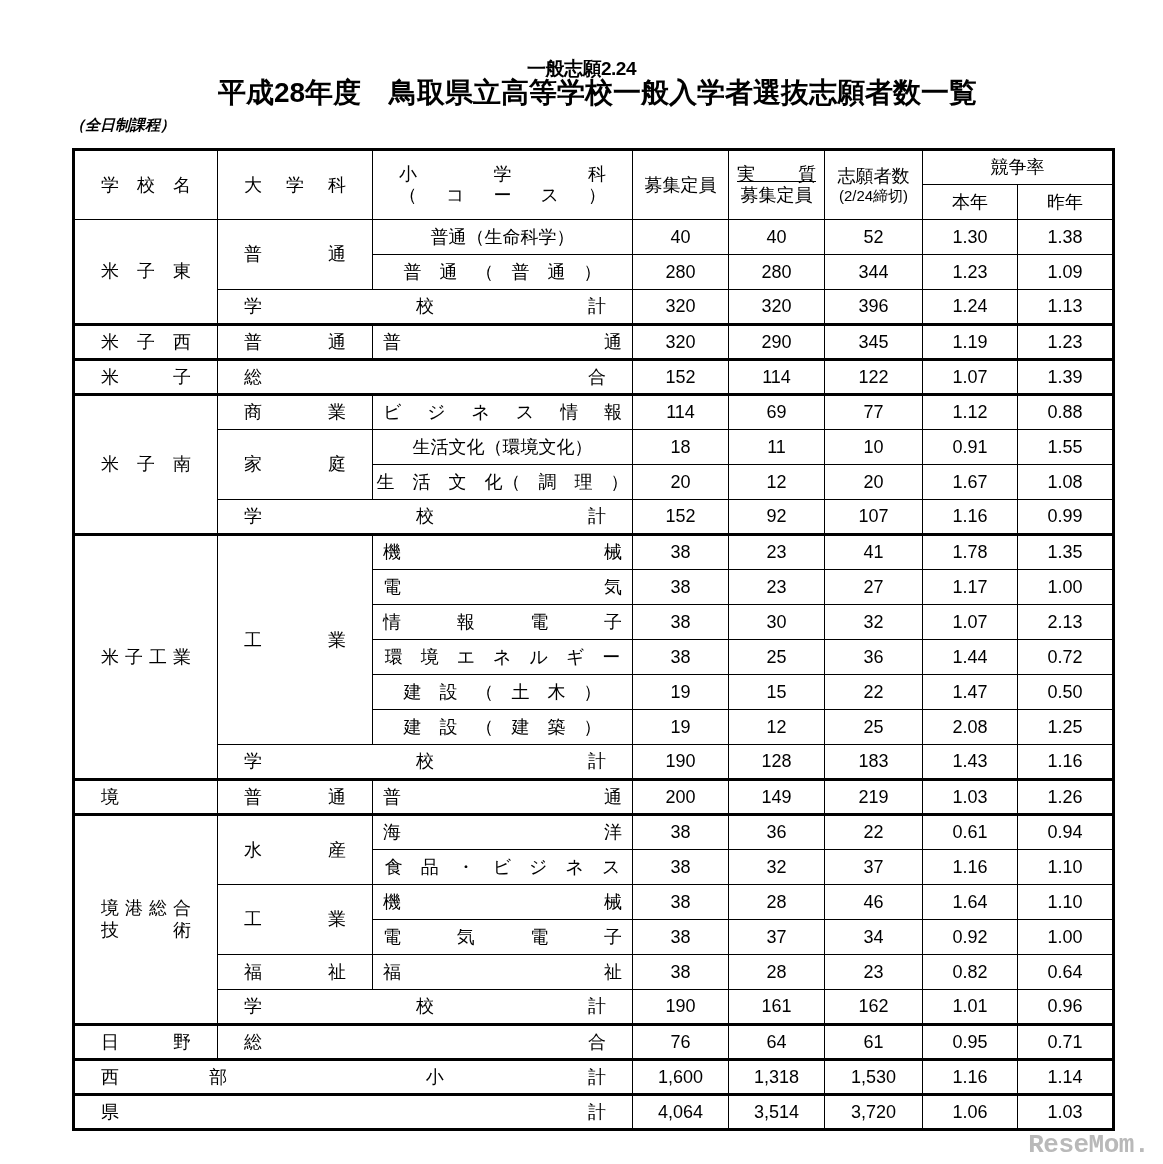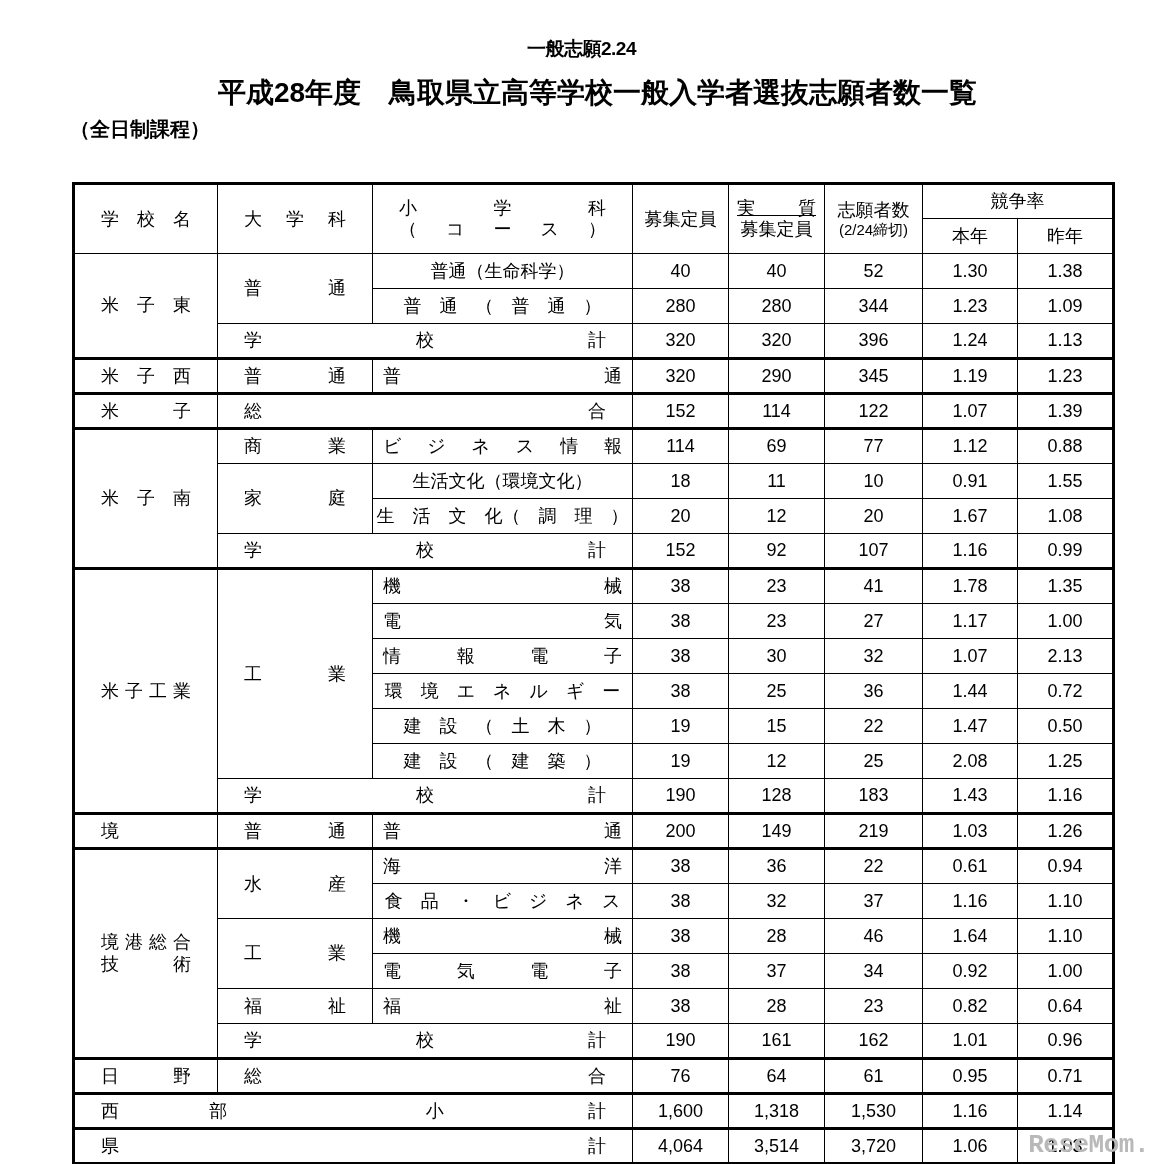--- a/index.html
+++ b/index.html
@@ -7,41 +7,40 @@
     margin: 0; padding: 0;
     width: 1163px; height: 1164px;
     background: #ffffff;
     font-family: "Liberation Sans", "DejaVu Sans", sans-serif;
     color: #000000;
     overflow: hidden;
   }
   .page { position: relative; width: 1163px; height: 1164px; }
 
   .subtitle-top {
-    position: absolute; left: 0; top: 36px; width: 1163px;
+    position: absolute; left: 0; top: 56px; width: 1163px;
     text-align: center; font-size: 19px; font-weight: 700;
     letter-spacing: -0.5px;
   }
   .main-title {
     position: absolute; left: 16px; top: 74px; width: 1163px;
     text-align: center; font-size: 28px; font-weight: 700;
     letter-spacing: 0px;
   }
   .course-note {
     position: absolute; left: 70px; top: 116px;
-    font-size: 20px; font-weight: 700;
+    font-size: 15px; font-weight: 700; font-style: italic;
   }
 
   table.grid {
     position: absolute;
     left: 72px; top: 148px;
     width: 1040px;
     border-collapse: collapse;
     table-layout: fixed;
-    margin-top: 34px;
   }
   table.grid td, table.grid th {
     border: 1px solid #000;
     padding: 0;
     font-size: 18px;
     font-weight: 400;
     color: #000;
     background: #fff;
     text-align: center;
     vertical-align: middle;

